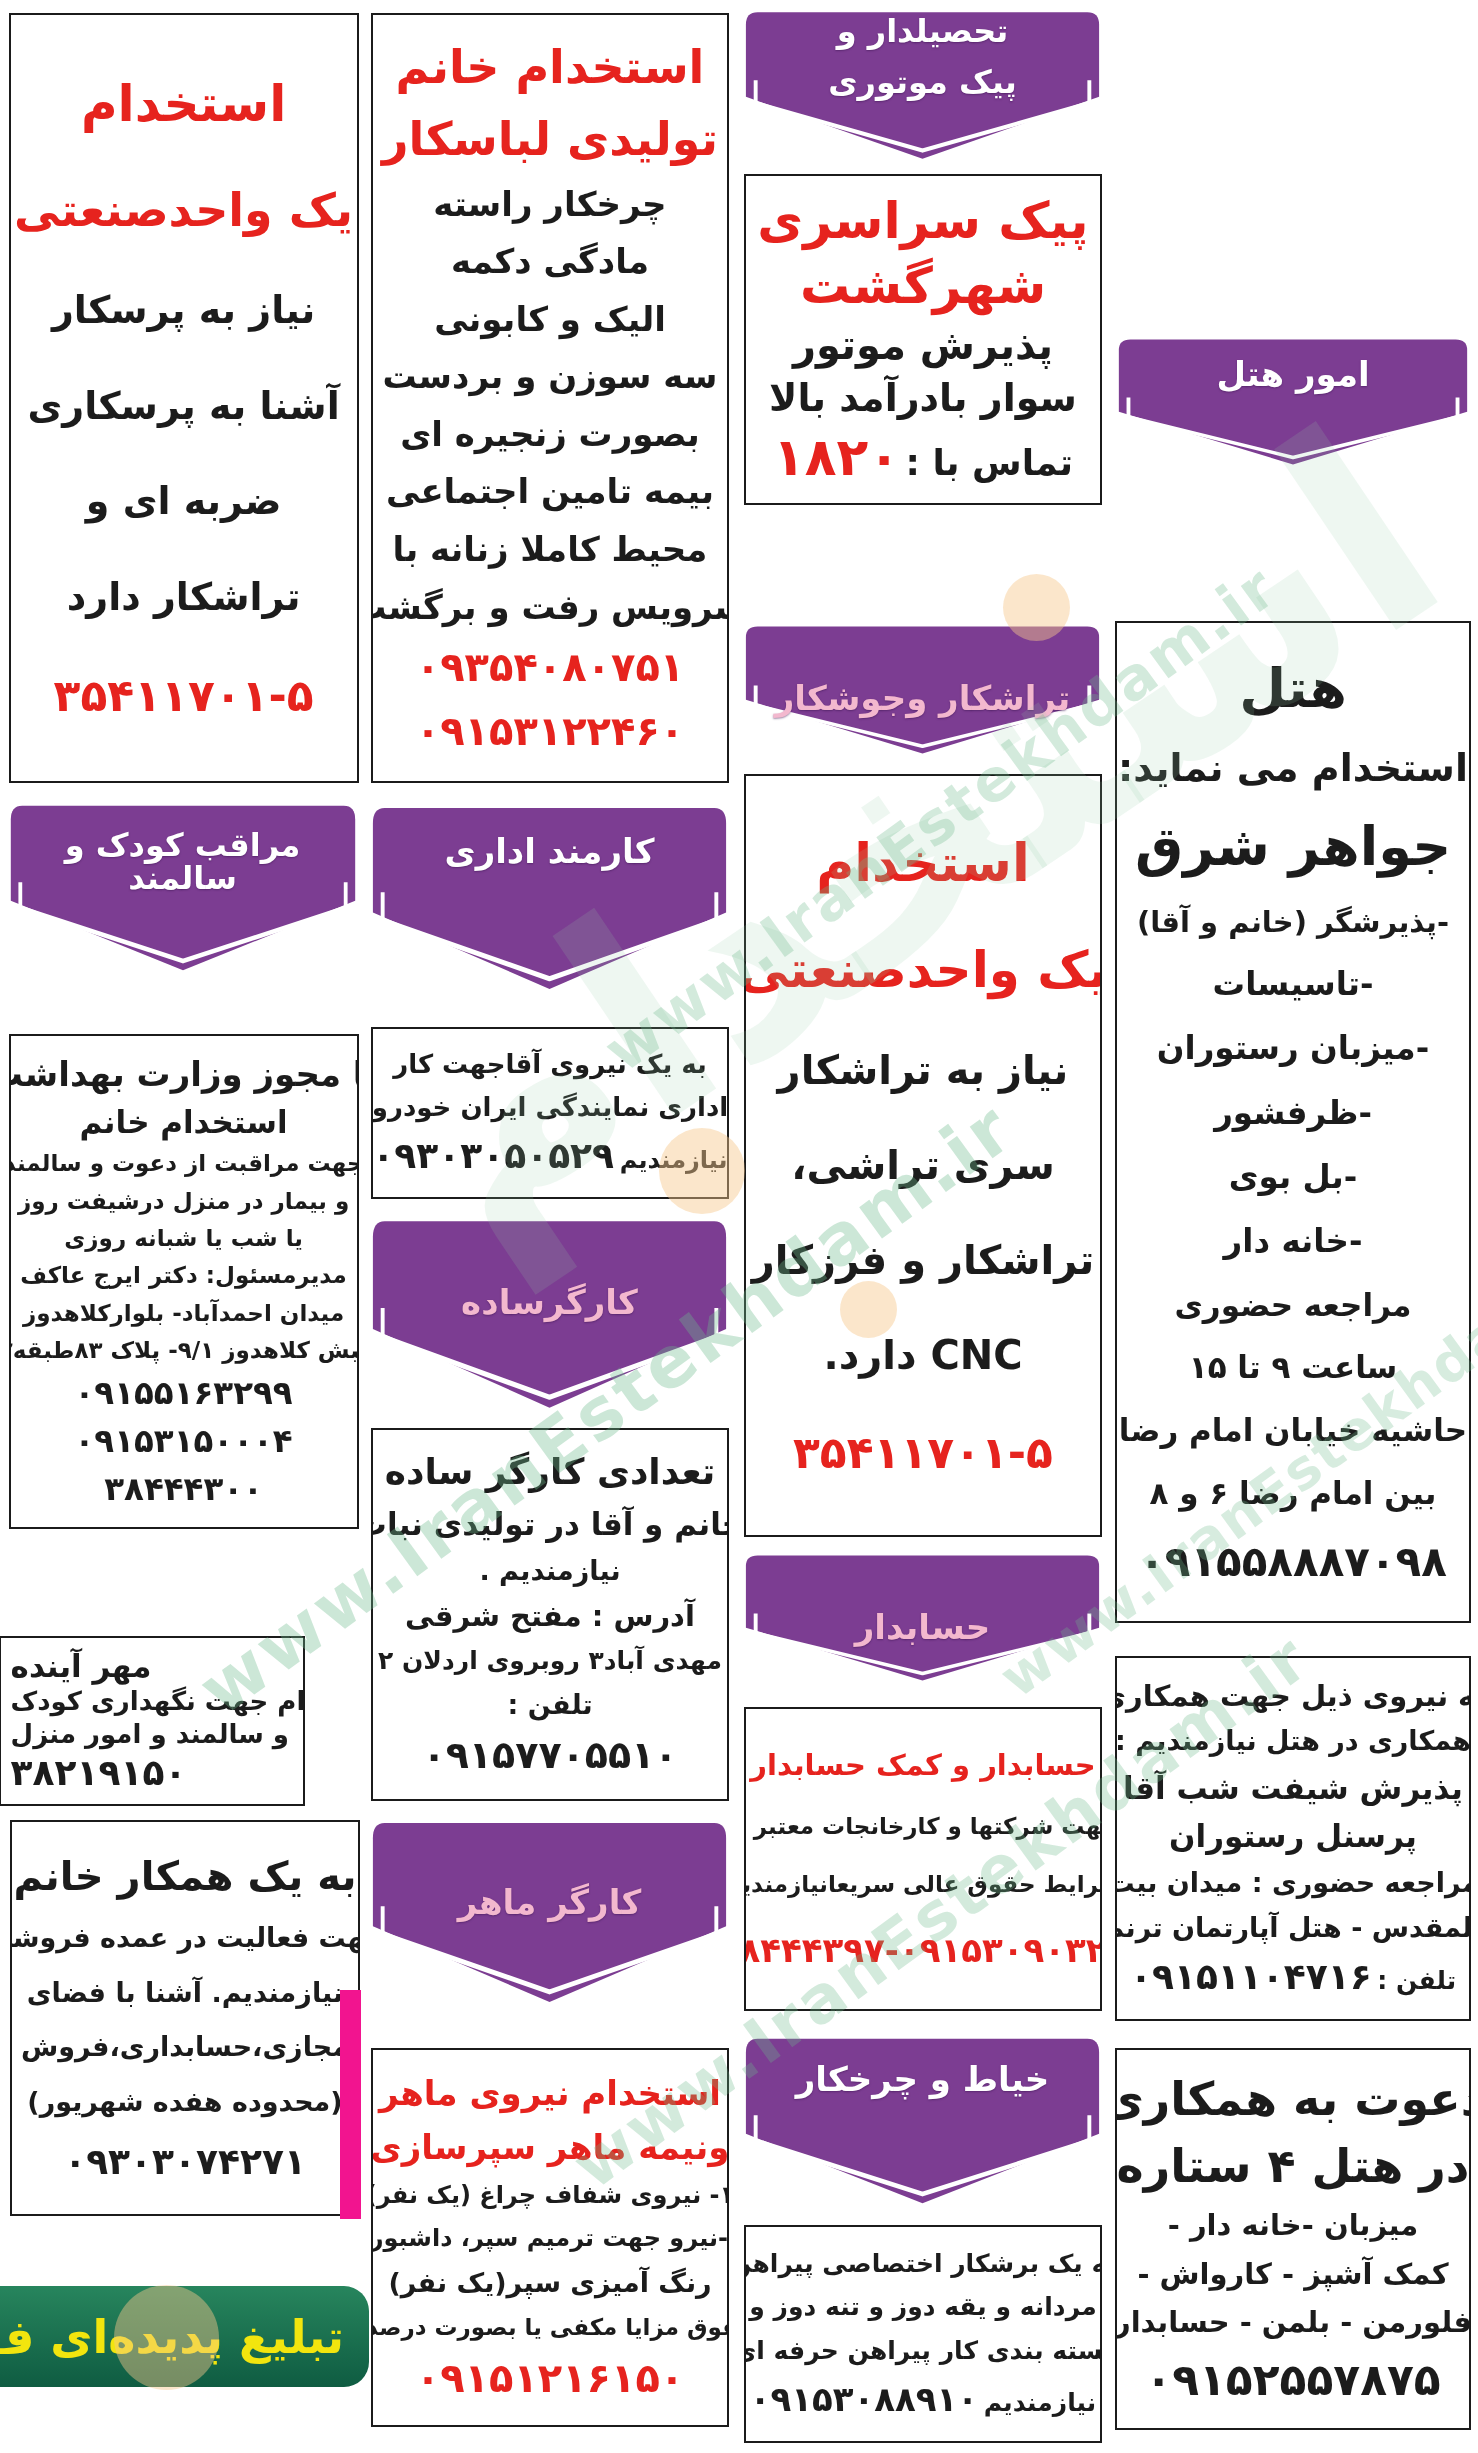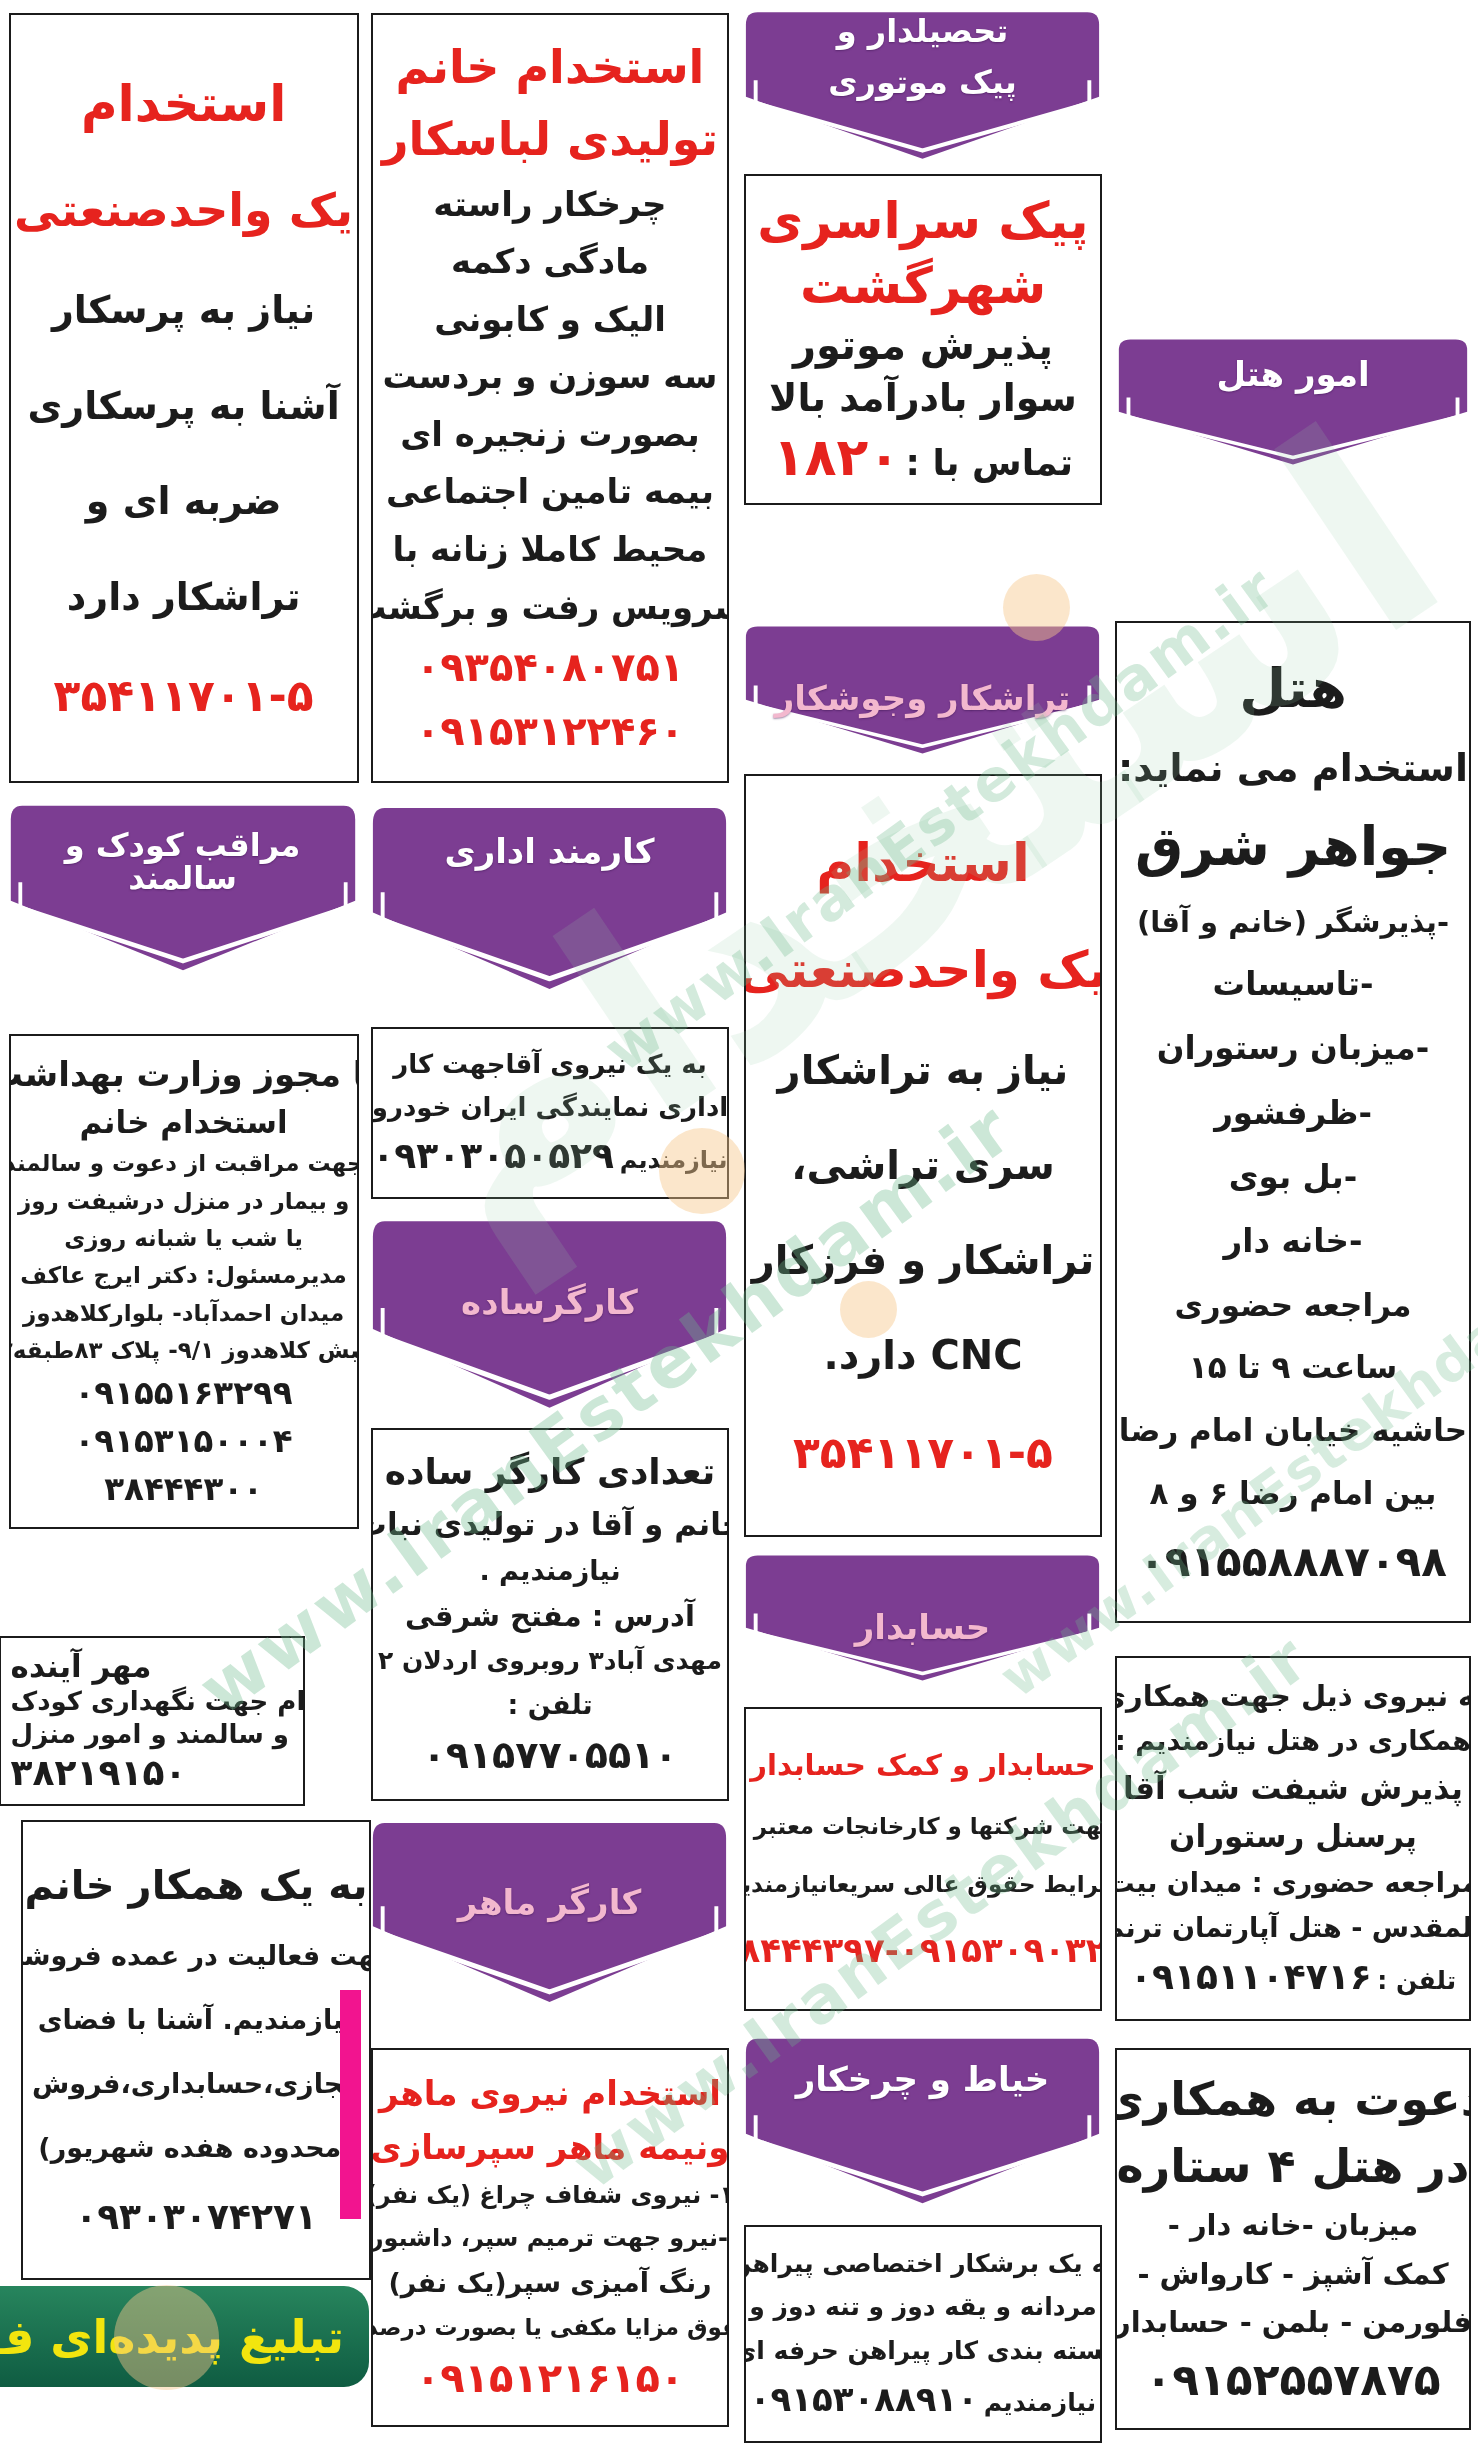--- a/index.html
+++ b/index.html
@@ -275,21 +275,21 @@
     <div class="ln f34 num sp">۳۸۴۴۴۳۰۰</div>
   </div>
 
   <div class="ad" style="left:0;top:1636px;width:306px;height:170px;align-items:flex-end;">
     <div class="ln f32">مهر آینده</div>
     <div class="ln f27">استخدام جهت نگهداری کودک</div>
     <div class="ln f27">و سالمند و امور منزل</div>
     <div class="ln f38 num sp">۳۸۲۱۹۱۵۰</div>
   </div>
 
-  <div class="ad" style="left:22px;top:1820px;width:350px;height:460px;">
+  <div class="ad" style="left:11px;top:1820px;width:350px;height:396px;">
     <div class="ln f42">به یک همکار خانم</div>
     <div class="ln f28">جهت فعالیت در عمده فروشی</div>
     <div class="ln f28">نیازمندیم. آشنا با فضای</div>
     <div class="ln f28">مجازی،حسابداری،فروش</div>
     <div class="ln f28">(محدوده هفده شهریور)</div>
     <div class="ln f38 num sp">۰۹۳۰۳۰۷۴۲۷۱</div>
   </div>
 
   <div class="pink-bar" style="left:341px;top:1990px;width:21px;height:229px;"></div>
 

